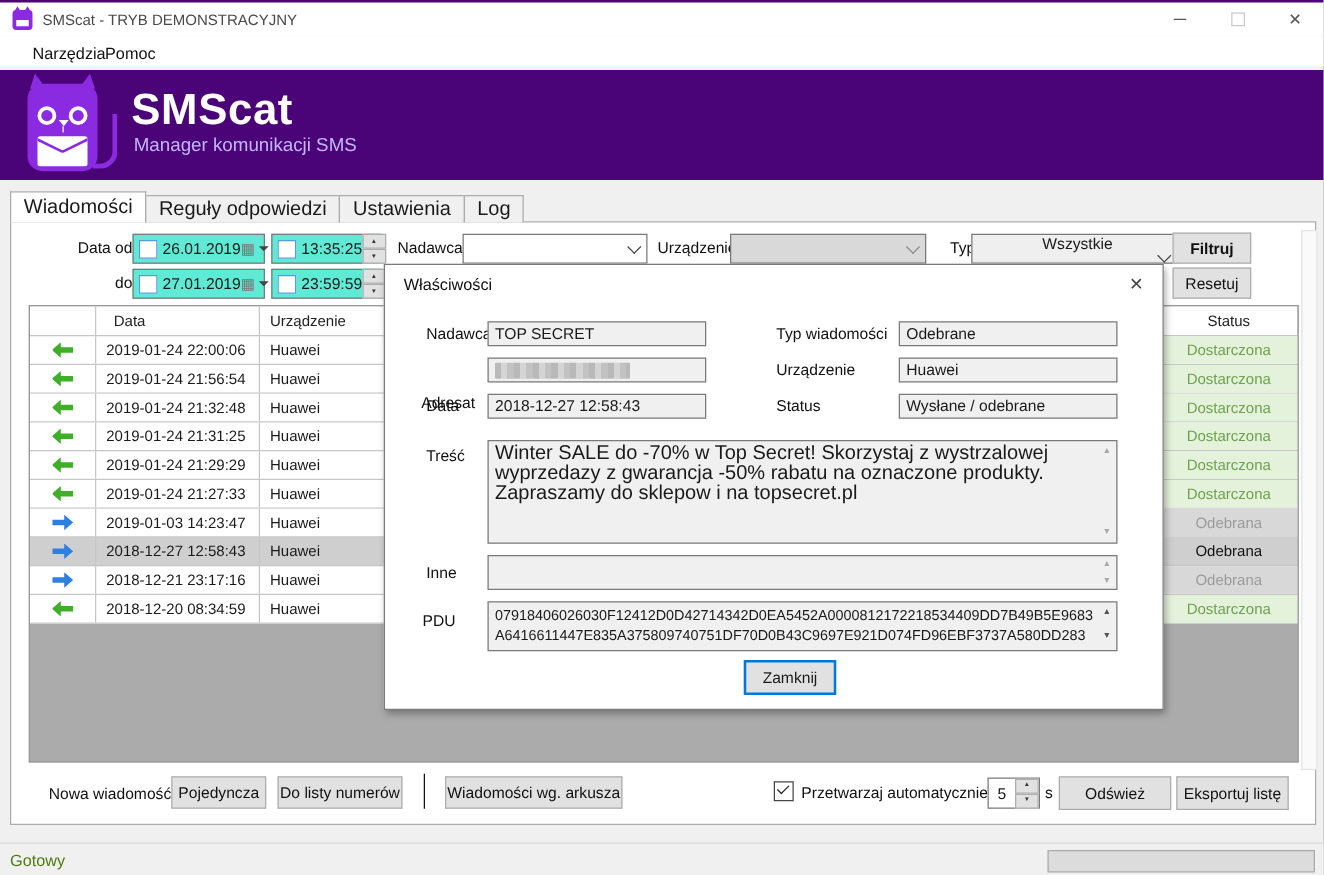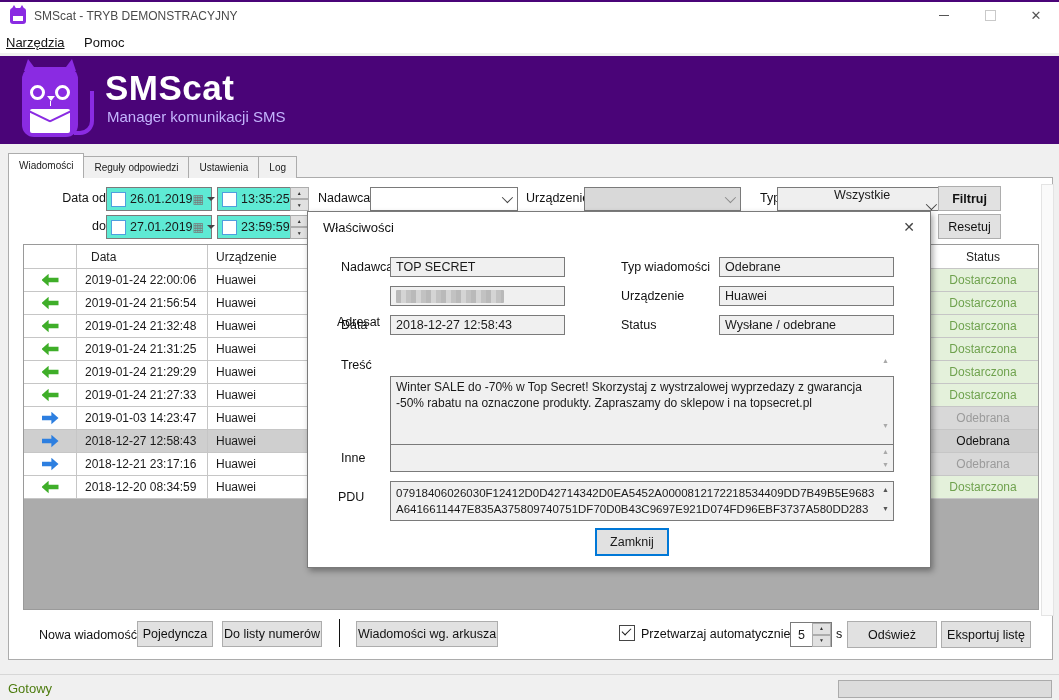--- a/index.html
+++ b/index.html
@@ -31,21 +31,21 @@
   .logo .nose{position:absolute;left:25px;top:33px;width:0;height:0;border-left:4px solid transparent;border-right:4px solid transparent;border-top:5px solid #fff;}
   .logo .nline{position:absolute;left:28px;top:38px;width:1px;height:5px;background:#fff;}
   .logo .env{position:absolute;left:8px;top:46px;width:40px;height:24px;background:#fff;border-radius:2px;overflow:hidden;}
   .logo .flapline-l{position:absolute;left:-1px;top:1px;width:24px;height:2px;background:#8a2be2;transform:rotate(26deg);transform-origin:left top;}
   .logo .flapline-r{position:absolute;right:-1px;top:1px;width:24px;height:2px;background:#8a2be2;transform:rotate(-26deg);transform-origin:right top;}
   .logo .tail{position:absolute;left:52px;top:28px;width:16px;height:40px;border:4px solid #8a2be2;border-left:none;border-top:none;border-radius:0 0 14px 0;}
   .banner-title{position:absolute;left:105px;top:12px;color:#fff;font-size:35px;font-weight:bold;letter-spacing:.5px;}
   .banner-sub{position:absolute;left:107px;top:52px;color:#c4b5fd;font-size:15px;}
   
   .tabstrip{position:absolute;left:8px;top:154px;height:24px;display:flex;align-items:flex-end;z-index:5;}
-  .tab{height:21px;line-height:21px;padding:0 10px;border:1px solid #acacac;border-bottom:none;background:#f0f0f0;font-size:10px;margin-right:-1px;}
+  .tab{height:21px;line-height:21px;padding:0 10px;border:1px solid #acacac;border-bottom:none;background:#f0f0f0;font-size:16px;margin-right:-1px;}
   .tab.active{height:24px;line-height:24px;background:#fff;position:relative;z-index:6;}
   
   .panel{position:absolute;left:8px;top:177px;width:1043px;height:481px;background:#fff;border:1px solid #acacac;z-index:1;}
   .lbl{position:absolute;font-size:12.5px;color:#111;}
   .box{position:absolute;background:#5eead4;border:1px solid #7a7a7a;display:flex;align-items:center;font-size:12.5px;}
   .chk{width:13px;height:13px;background:#fff;border:1px solid #4f9fde;margin:0 4px;flex:0 0 auto;}
   .dtp-cal{margin-left:auto;display:flex;align-items:center;padding-right:4px;color:#666;}
   .cal-glyph{font-size:12px;line-height:1;color:#777;}
   .caret{width:0;height:0;border-left:4px solid transparent;border-right:4px solid transparent;border-top:4px solid #444;margin-left:3px;}
   .spinpair{margin-left:auto;display:flex;flex-direction:column;flex:0 0 auto;}
@@ -111,21 +111,21 @@
       </div>
     <div class="winbtn wb-max">
         <div class="maxi-box"></div>
       </div>
     <div class="winbtn wb-close">
         <span>✕</span>
       </div>
   </div>
 
   <div class="menubar">
-    <div class="menu-item" style="left:0;text-decoration:underline;">Narzędzia</div>
+    <div class="menu-item" style="left:20px;">Narzędzia</div>
     <div class="menu-item" style="left:78px;">Pomoc</div>
   </div>
 
   <div class="banner">
     <div class="logo">
       <div class="ear-l"></div>
         <div class="ear-r"></div>
       <div class="body"></div>
       <div class="eye l"></div>
       <div class="eye r"></div>
@@ -358,21 +358,21 @@
     <div class="lbl" style="left:313px;top:48px;">Typ wiadomości</div>
     <div class="fld" style="left:411px;top:45px;width:175px;height:20px;">Odebrane</div>
 
     <div class="lbl" style="left:313px;top:77px;">Urządzenie</div>
     <div class="fld" style="left:411px;top:74px;width:175px;height:20px;">Huawei</div>
 
     <div class="lbl" style="left:313px;top:106px;">Status</div>
     <div class="fld" style="left:411px;top:103px;width:175px;height:20px;">Wysłane / odebrane</div>
 
     <div class="lbl" style="left:33px;top:146px;">Treść</div>
-    <div class="fld" style="left:82px;top:140px;width:504px;height:83px;align-items:flex-start;padding:2px 18px 0 5px;line-height:16px;white-space:normal;font-size:12px;margin-top:24px;">Winter SALE do -70% w Top Secret! Skorzystaj z wystrzalowej wyprzedazy z gwarancja -50% rabatu na oznaczone produkty. Zapraszamy do sklepow i na topsecret.pl</div>
+    <div class="fld" style="left:82px;top:140px;width:504px;height:83px;align-items:flex-start;padding:2px 18px 0 5px;line-height:16px;white-space:normal;font-size:16px;">Winter SALE do -70% w Top Secret! Skorzystaj z wystrzalowej wyprzedazy z gwarancja -50% rabatu na oznaczone produkty. Zapraszamy do sklepow i na topsecret.pl</div>
     <span class="sc" style="right:41px;top:145px;">▲</span>
     <span class="sc" style="right:41px;top:210px;">▼</span>
 
     <div class="lbl" style="left:33px;top:239px;">Inne</div>
     <div class="fld" style="left:82px;top:232px;width:504px;height:28px;"></div>
     <span class="sc" style="right:41px;top:236px;">▲</span>
     <span class="sc" style="right:41px;top:249px;">▼</span>
 
     <div class="lbl" style="left:30px;top:278px;text-align:right;">PDU</div>
     <div class="fld" style="left:82px;top:269px;width:504px;height:40px;align-items:flex-start;padding:3px 18px 0 5px;line-height:16px;white-space:normal;word-break:break-all;font-size:11.5px;">07918406026030F12412D0D42714342D0EA5452A0000812172218534409DD7B49B5E9683A6416611447E835A375809740751DF70D0B43C9697E921D074FD96EBF3737A580DD283EEF9395DAE</div>

